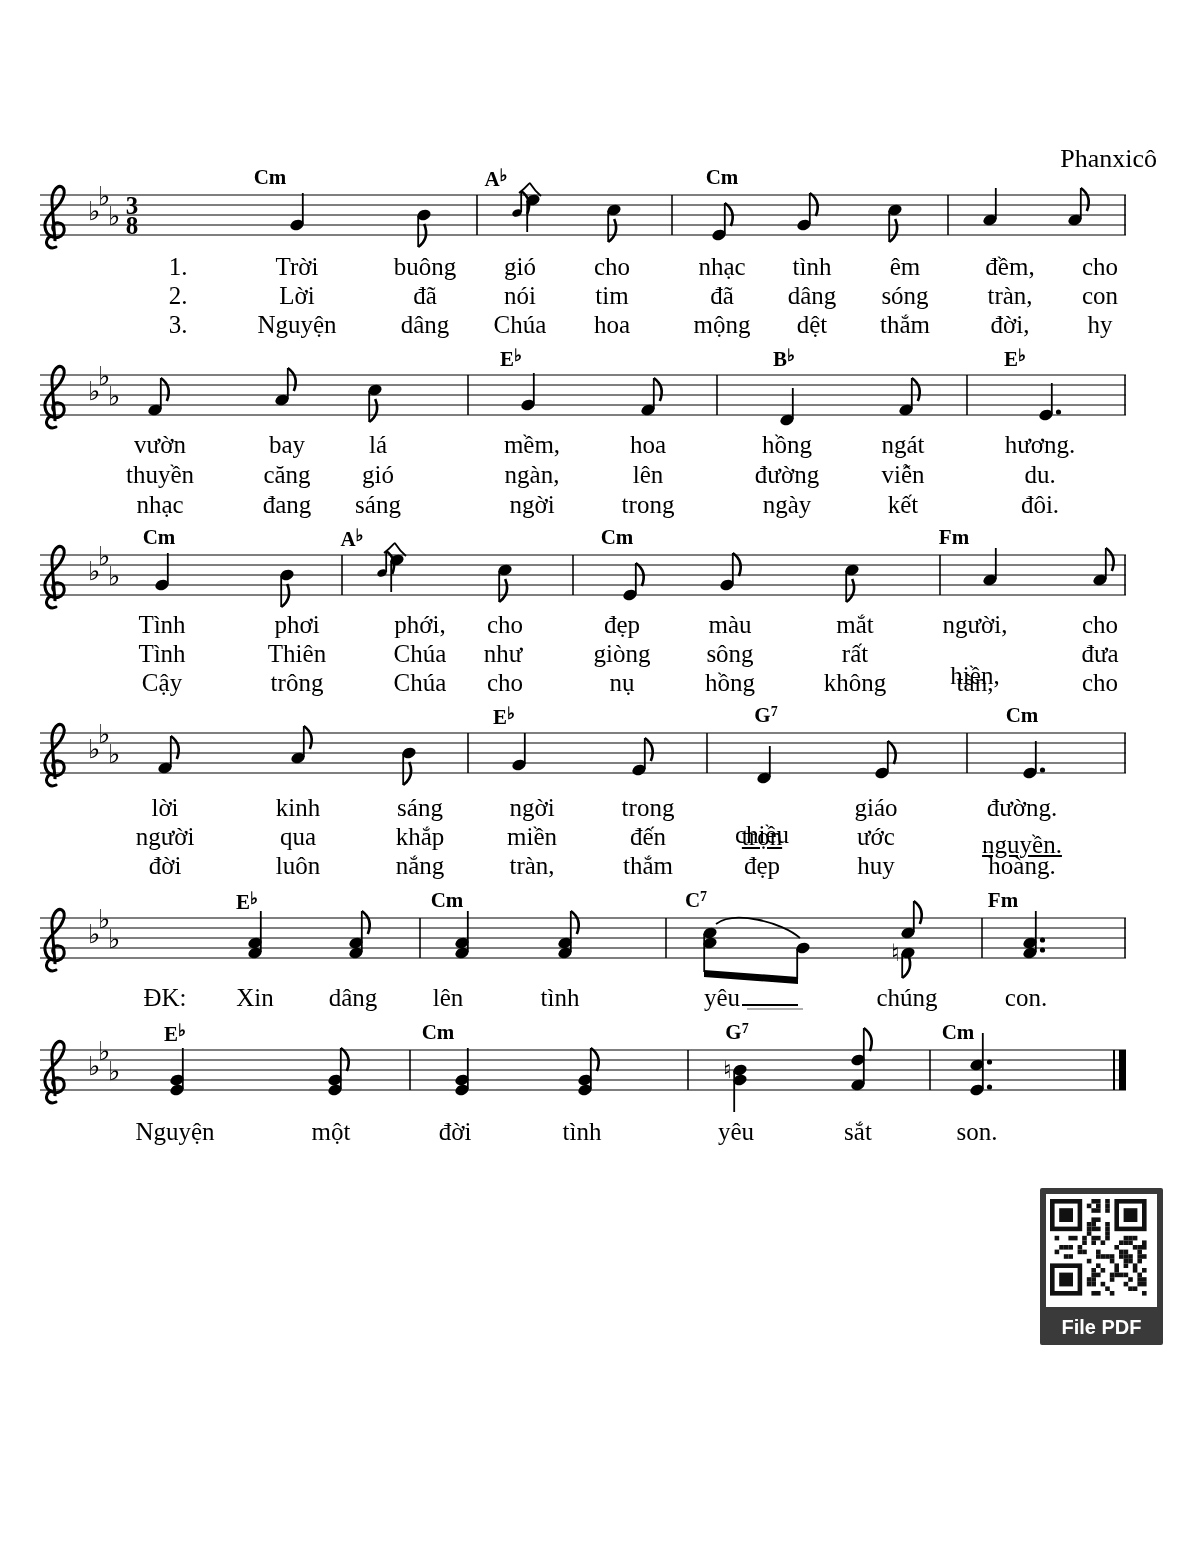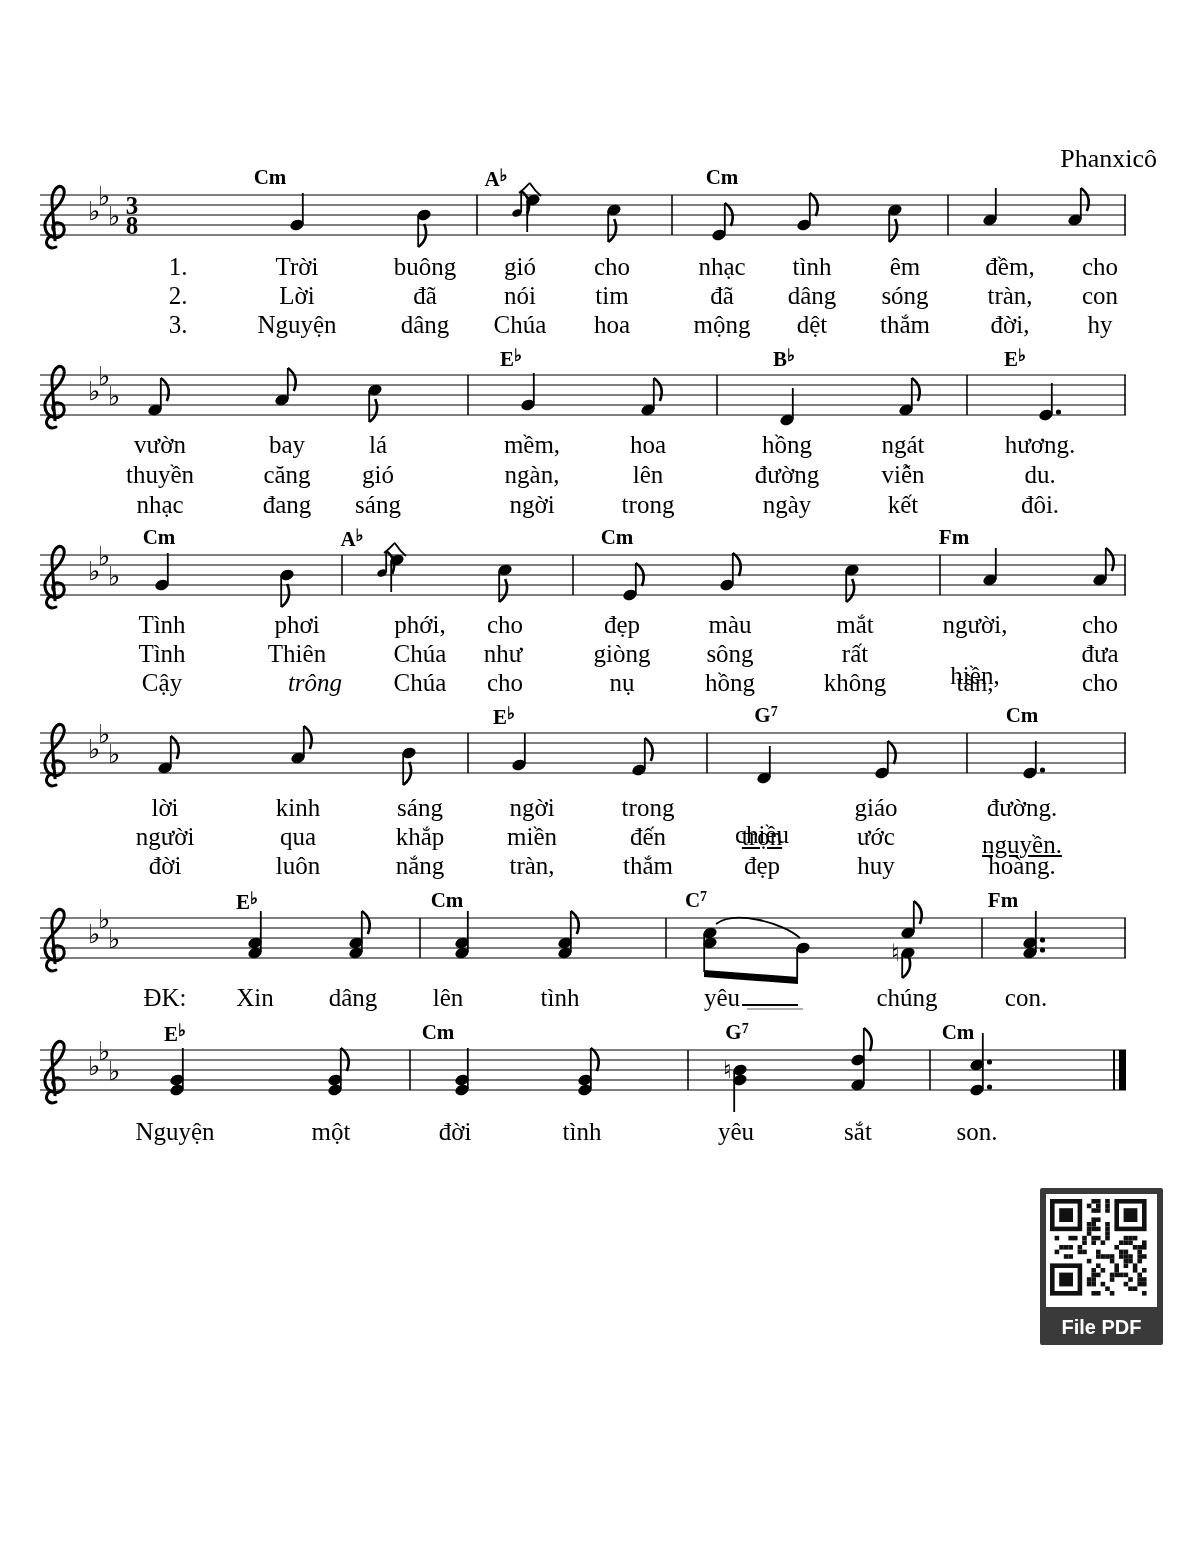--- a/index.html
+++ b/index.html
@@ -368,21 +368,21 @@
       <div class="syl" style="left: 162px; top: 641px;">Tình</div>
       <div class="syl" style="left: 297px; top: 641px;">Thiên</div>
       <div class="syl" style="left: 420px; top: 641px;">Chúa</div>
       <div class="syl" style="left: 479px; top: 641px; margin-left: 24px;">như</div>
       <div class="syl" style="left: 622px; top: 641px;">giòng</div>
       <div class="syl" style="left: 730px; top: 641px;">sông</div>
       <div class="syl" style="left: 855px; top: 641px;">rất</div>
       <div class="syl" style="left: 975px; top: 663px;">hiền,</div>
       <div class="syl" style="left: 1100px; top: 641px;">đưa</div>
       <div class="syl" style="left: 162px; top: 670px;">Cậy</div>
-      <div class="syl" style="left: 315px; top: 670px; font-style: italic;">trông</div>
+      <div class="syl" style="left: 297px; top: 670px;">trông</div>
       <div class="syl" style="left: 420px; top: 670px;">Chúa</div>
       <div class="syl" style="left: 505px; top: 670px;">cho</div>
       <div class="syl" style="left: 622px; top: 670px;">nụ</div>
       <div class="syl" style="left: 730px; top: 670px;">hồng</div>
       <div class="syl" style="left: 855px; top: 670px;">không</div>
       <div class="syl" style="left: 975px; top: 670px;">tàn,</div>
       <div class="syl" style="left: 1100px; top: 670px;">cho</div>
       <div class="chord" style="left: 504px; top: 705px;"><span>E</span><span class="flat">♭</span></div>
       <div class="chord" style="left: 766px; top: 705px;"><span>G</span><span class="sup">7</span></div>
       <div class="chord" style="left: 1022px; top: 705px;"><span>C</span><span>m</span></div>

